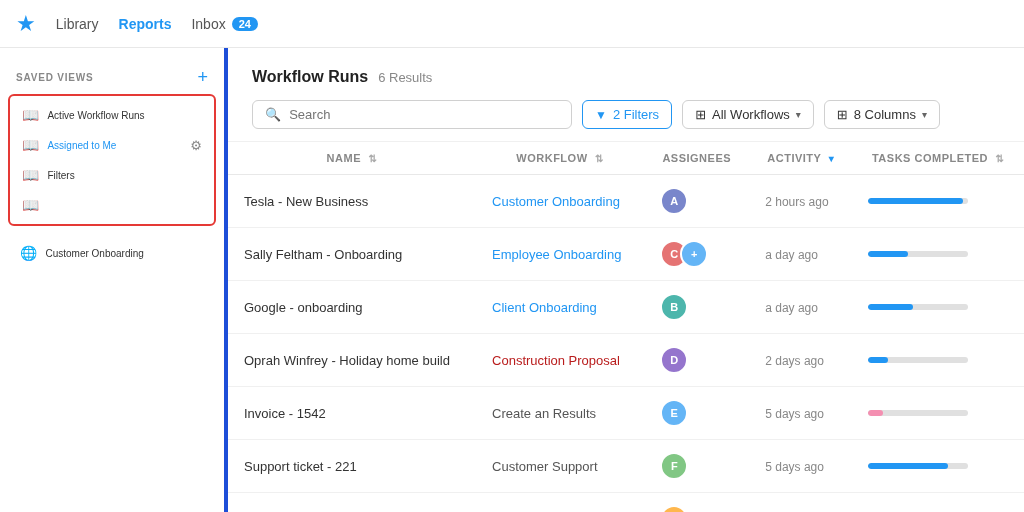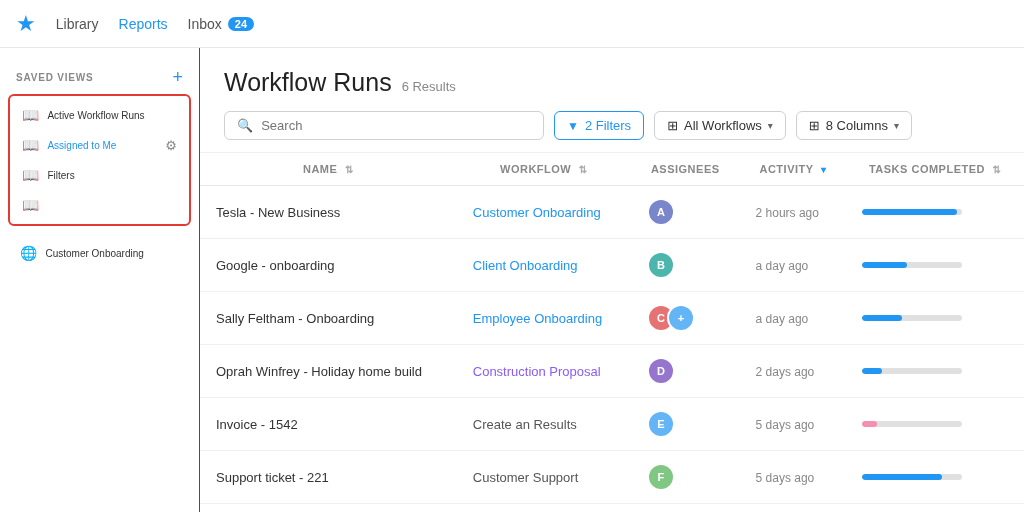--- a/index.html
+++ b/index.html
@@ -5,29 +5,29 @@
     * { box-sizing: border-box; margin: 0; padding: 0; }
     body { font-family: -apple-system, BlinkMacSystemFont, 'Segoe UI', sans-serif; font-size: 13px; color: #333; background: #fff; height: 512px; width: 1024px; overflow: hidden; }
 
     
     .topnav {
       display: flex; align-items: center; height: 48px; border-bottom: 1px solid #e8e8e8;
       padding: 0 16px; gap: 20px;
     }
     .topnav-logo { color: #2196f3; font-size: 22px; }
     .topnav-link { font-size: 14px; color: #555; cursor: pointer; text-decoration: none; }
-    .topnav-link.active { color: #2196f3; font-weight: 400; }
+    .topnav-link.active { color: #2196f3; font-weight: 700; }
     .topnav-inbox { display: flex; align-items: center; gap: 6px; font-size: 14px; color: #555; cursor: pointer; }
     .inbox-badge { background: #2196f3; color: #fff; border-radius: 10px; padding: 1px 7px; font-size: 11px; font-weight: 600; }
 
     
     .layout { display: flex; height: calc(512px - 48px); }
 
     
-    .sidebar { width: 200px; border-right: 1px solid #1d4ed8; padding: 16px 0; flex-shrink: 0; }
+    .sidebar { width: 228px; border-right: 4px solid #1d4ed8; padding: 16px 0; flex-shrink: 0; }
     .sidebar-section-header { display: flex; align-items: center; justify-content: space-between; padding: 4px 16px 8px; }
     .sidebar-section-title { font-size: 10px; font-weight: 700; color: #888; letter-spacing: 0.8px; text-transform: uppercase; }
     .sidebar-add { color: #2196f3; font-size: 18px; cursor: pointer; line-height: 1; }
 
     .saved-views-group { border: 2px solid #e53935; border-radius: 6px; margin: 0 8px 8px; padding: 4px 0; }
     .sidebar-item { display: flex; align-items: center; gap: 8px; padding: 7px 12px; cursor: pointer; border-radius: 4px; color: #333; }
     .sidebar-item.active { color: #2196f3; font-weight: 500; }
     .sidebar-item-icon { font-size: 14px; color: #555; flex-shrink: 0; }
     .sidebar-item.active .sidebar-item-icon { color: #2196f3; }
     .sidebar-item-label { font-size: 10px; flex: 1; }
@@ -35,21 +35,21 @@
 
     .sidebar-other { padding: 4px 8px; }
     .sidebar-other .sidebar-item { padding: 7px 12px; }
     .globe-icon { color: #555; font-size: 14px; }
 
     
     .main { flex: 1; display: flex; flex-direction: column; overflow: hidden; }
 
     .main-header { padding: 20px 24px 12px; border-bottom: 1px solid #f0f0f0; }
     .main-title-row { display: flex; align-items: baseline; gap: 10px; margin-bottom: 14px; }
-    .main-title { font-size: 25px; font-weight: 400; color: #222; }
+    .main-title { font-size: 16px; font-weight: 700; color: #222; }
     .main-results { font-size: 13px; color: #888; }
 
     .toolbar { display: flex; align-items: center; gap: 10px; }
     .search-box { display: flex; align-items: center; gap: 8px; border: 1px solid #d0d0d0; border-radius: 6px; padding: 6px 12px; width: 320px; background: #fff; }
     .search-icon { color: #aaa; font-size: 13px; }
     .search-input { border: none; outline: none; font-size: 13px; color: #701a75; width: 100%; background: transparent; }
     .filter-btn { display: flex; align-items: center; gap: 6px; border: 1.5px solid #2196f3; border-radius: 6px; padding: 6px 12px; background: #fff; color: #2196f3; font-size: 13px; font-weight: 500; cursor: pointer; }
     .filter-icon { font-size: 12px; }
     .dropdown-btn { display: flex; align-items: center; gap: 6px; border: 1px solid #d0d0d0; border-radius: 6px; padding: 6px 12px; background: #fff; color: #333; font-size: 13px; cursor: pointer; }
     .dropdown-icon { font-size: 10px; color: #666; }
@@ -175,53 +175,53 @@
                 </div>
               </td>
               <td><span class="activity-text">2 hours ago</span></td>
               <td>
                 <div class="progress-bar-container">
                   <div class="progress-bar bar-blue" style="width:95%"></div>
                 </div>
               </td>
             </tr>
             <tr>
+              <td style="font-weight: 500;">Sally Feltham - Onboarding</td>
+              <td><span style="color:#2196f3;cursor:pointer;">Employee Onboarding</span></td>
+              <td>
+                <div class="avatar-group">
+                  <div class="avatar avatar-c">C</div>
+                  <div class="avatar avatar-e">+</div>
+                </div>
+              </td>
+              <td><span class="activity-text">a day ago</span></td>
+              <td>
+                <div class="progress-bar-container">
+                  <div class="progress-bar bar-blue" style="width:40%"></div>
+                </div>
+              </td>
+            </tr>
+            <tr>
               <td style="font-weight: 500;">Google - onboarding</td>
               <td><span style="color:#2196f3;cursor:pointer;">Client Onboarding</span></td>
               <td>
                 <div class="avatar-group">
                   <div class="avatar avatar-b">B</div>
                 </div>
               </td>
               <td><span class="activity-text">a day ago</span></td>
               <td>
                 <div class="progress-bar-container">
                   <div class="progress-bar bar-blue" style="width:45%"></div>
                 </div>
               </td>
             </tr>
             <tr>
-              <td style="font-weight: 500;">Sally Feltham - Onboarding</td>
-              <td><span style="color:#2196f3;cursor:pointer;">Employee Onboarding</span></td>
-              <td>
-                <div class="avatar-group">
-                  <div class="avatar avatar-c">C</div>
-                  <div class="avatar avatar-e">+</div>
-                </div>
-              </td>
-              <td><span class="activity-text">a day ago</span></td>
-              <td>
-                <div class="progress-bar-container">
-                  <div class="progress-bar bar-blue" style="width:40%"></div>
-                </div>
-              </td>
-            </tr>
-            <tr>
               <td style="font-weight: 500;">Oprah Winfrey - Holiday home build</td>
-              <td style="color: #8b5cf6;">Construction Proposal</td>
+              <td style="color: #b91c1c;">Construction Proposal</td>
               <td>
                 <div class="avatar-group">
                   <div class="avatar avatar-d">D</div>
                 </div>
               </td>
               <td><span class="activity-text">2 days ago</span></td>
               <td>
                 <div class="progress-bar-container">
                   <div class="progress-bar bar-blue" style="width:20%"></div>
                 </div>

